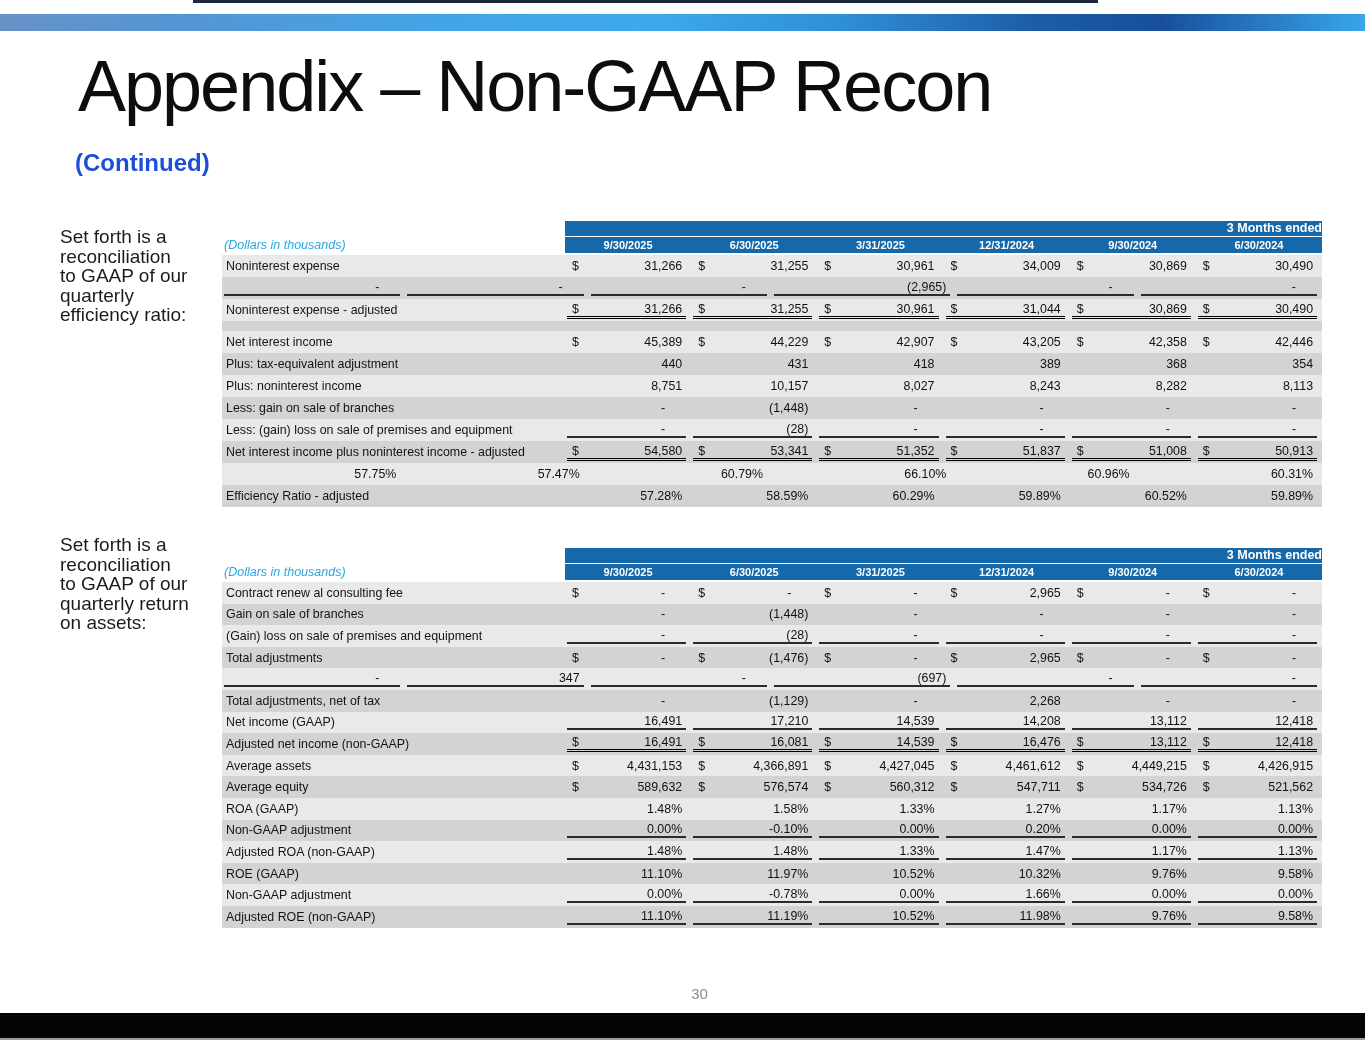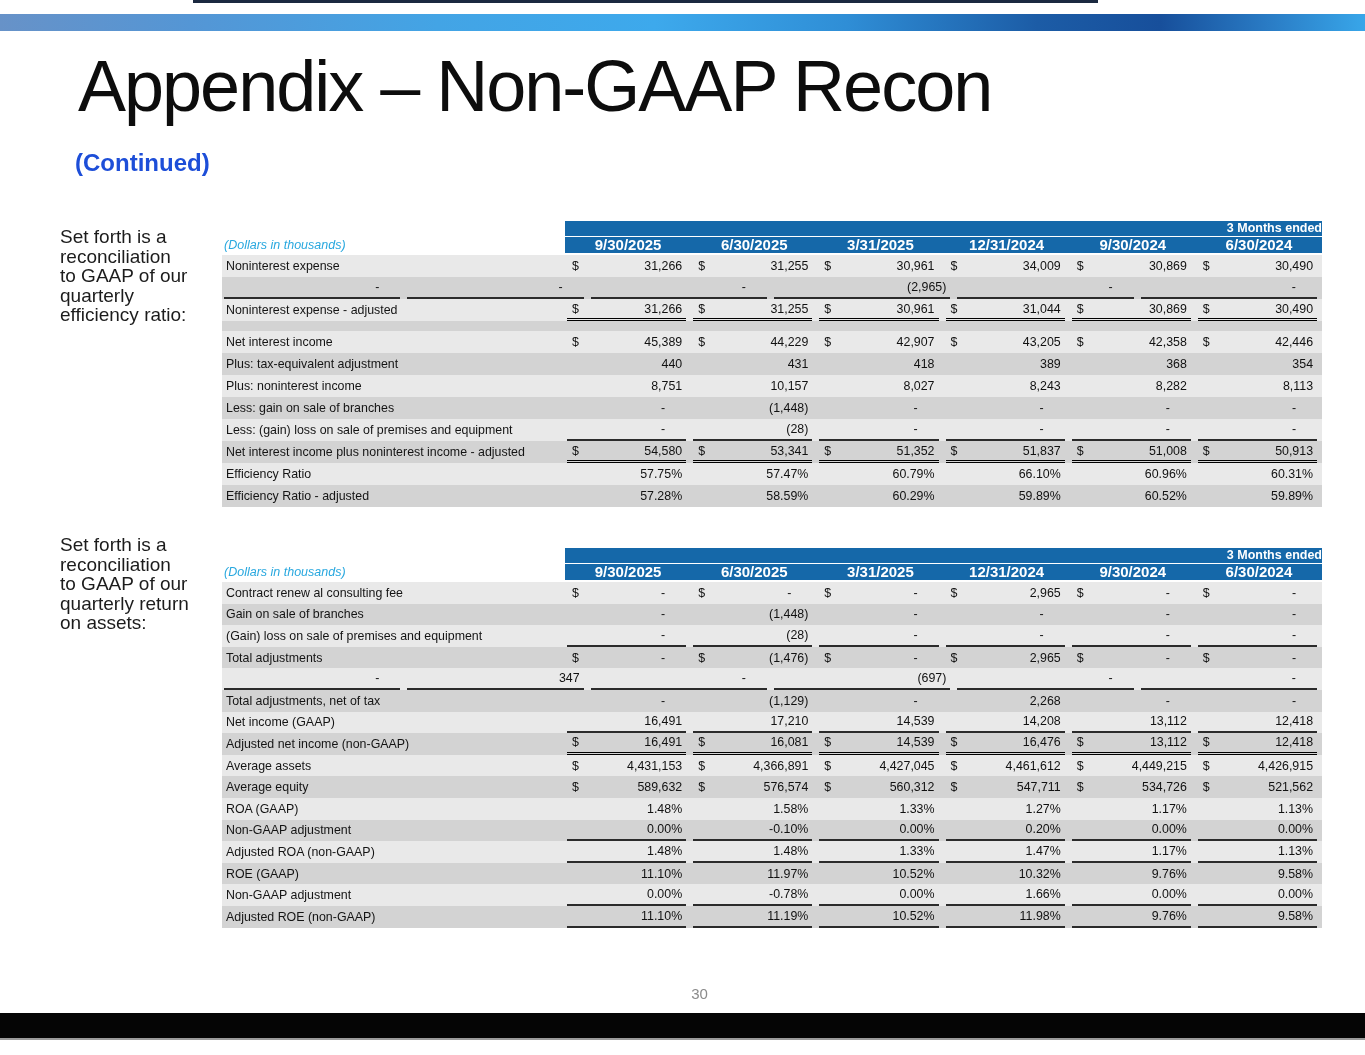--- a/index.html
+++ b/index.html
@@ -19,27 +19,27 @@
   .intro-0 { top:227px; }
   .intro-1 { top:535px; }
 
   .fin-table { position:absolute; left:222px; width:1100px; }
   .table-0 { top:221px; }
   .table-1 { top:548px; }
 
   .span-header { margin-left:343px; height:15px; line-height:15px; margin-bottom:1px;
                  background:var(--header-blue); color:#fff; font-weight:700; font-size:12.5px; text-align:right; }
   .col-headers { display:flex; margin-left:343px; height:16px; background:var(--header-blue); }
-  .col-headers .col { flex:1; color:#fff; font-weight:700; font-size:15px; text-align:center; line-height:16px; }
+  .col-headers .col { flex:1; color:#fff; font-weight:700; font-size:11px; text-align:center; line-height:16px; }
 
   .units-note { position:absolute; left:2px; top:17px; font-size:12.5px; font-style:italic;
                 color:var(--units-blue); white-space:nowrap; }
 
   .tbody { margin-top:2px; }
-  .trow  { display:flex; height:22px; }
+  .trow  { display:flex; height:22px;align-items:center; }
   .table-1 .trow { height:21.6px; }
   .trow.light { background:var(--row-light); }
   .trow.dark  { background:var(--row-dark); }
   .trow.spacer { height:10px !important; background:var(--row-dark); }
 
   .tlabel { width:343px; display:flex; align-items:center; padding-left:4px;
             font-size:12.4px; color:#141414; white-space:nowrap; overflow:hidden; }
   .tcell  { flex:1; display:flex; }
   .tinner { flex:1; display:flex; align-items:center; margin:0 5px 0 2px; padding:0 4px 0 5px; }
   .tinner.u1 { border-bottom:2px solid #2b2b2b; }
@@ -423,21 +423,20 @@
             </div>
           </div>
           <div class="tcell">
             <div class="tinner u2">
               <span class="dollar">$</span>
               <span class="tval">50,913</span>
             </div>
           </div>
         </div>
         <div class="trow light">
-          <div class="tlabel">Efficiency Ratio</div>
           <div class="tcell">
             <div class="tinner">
               <span class="dollar"></span>
               <span class="tval">57.75%</span>
             </div>
           </div>
           <div class="tcell">
             <div class="tinner">
               <span class="dollar"></span>
               <span class="tval">57.47%</span>

